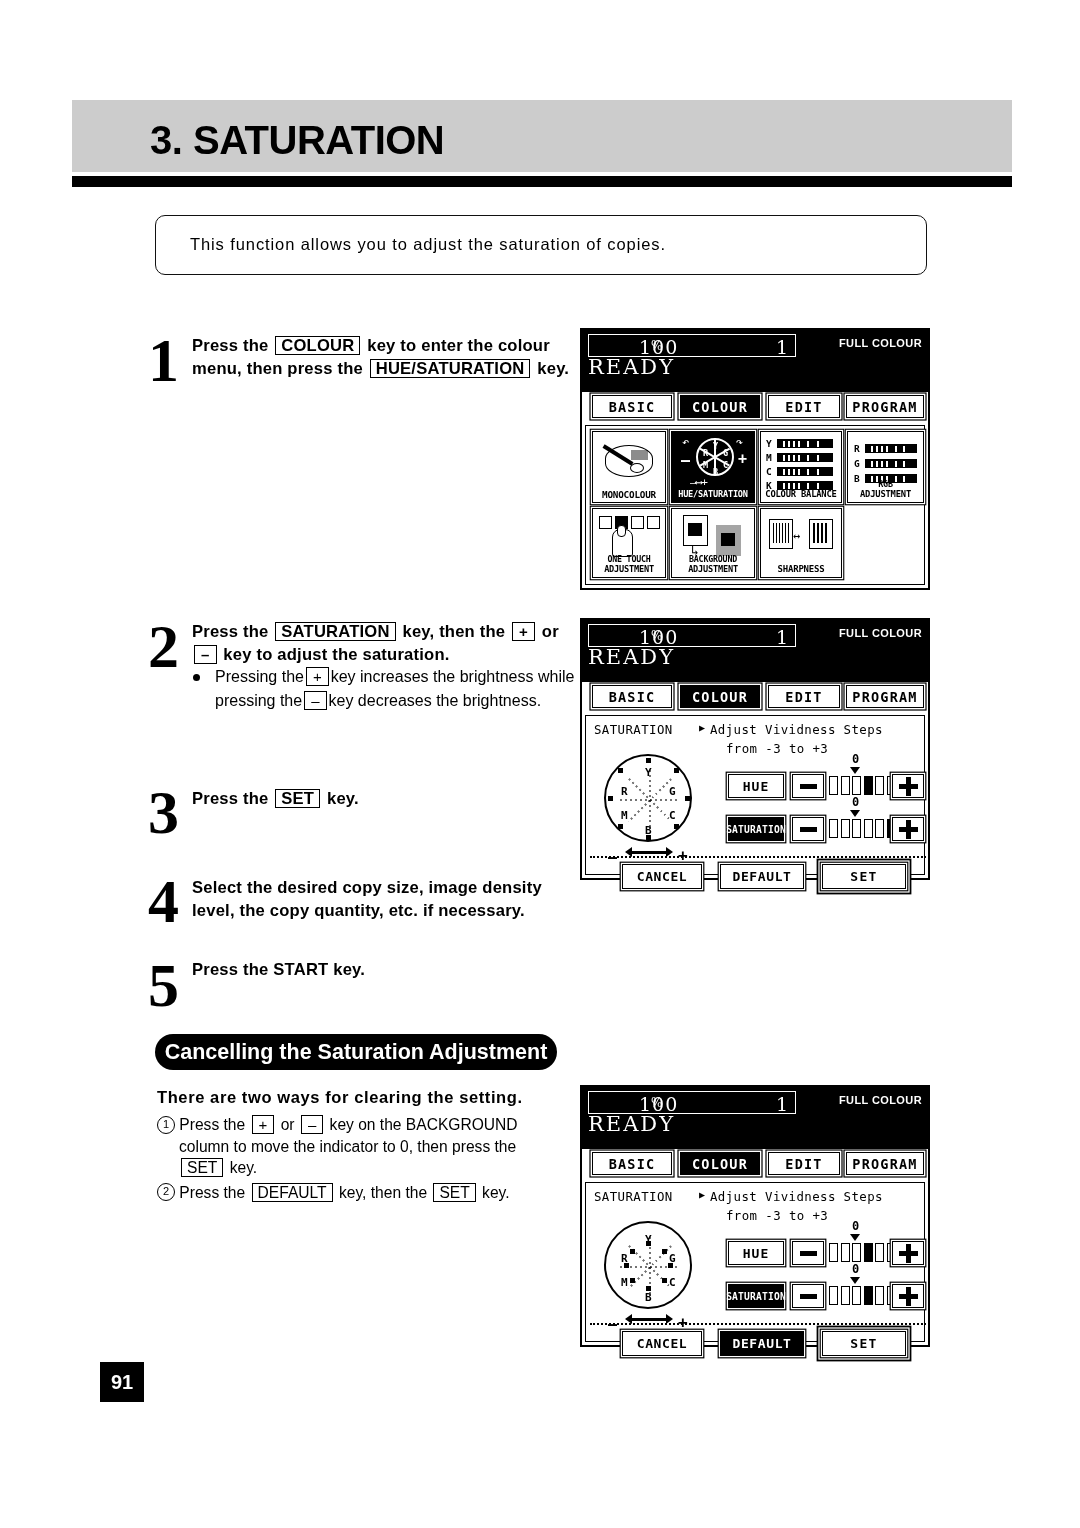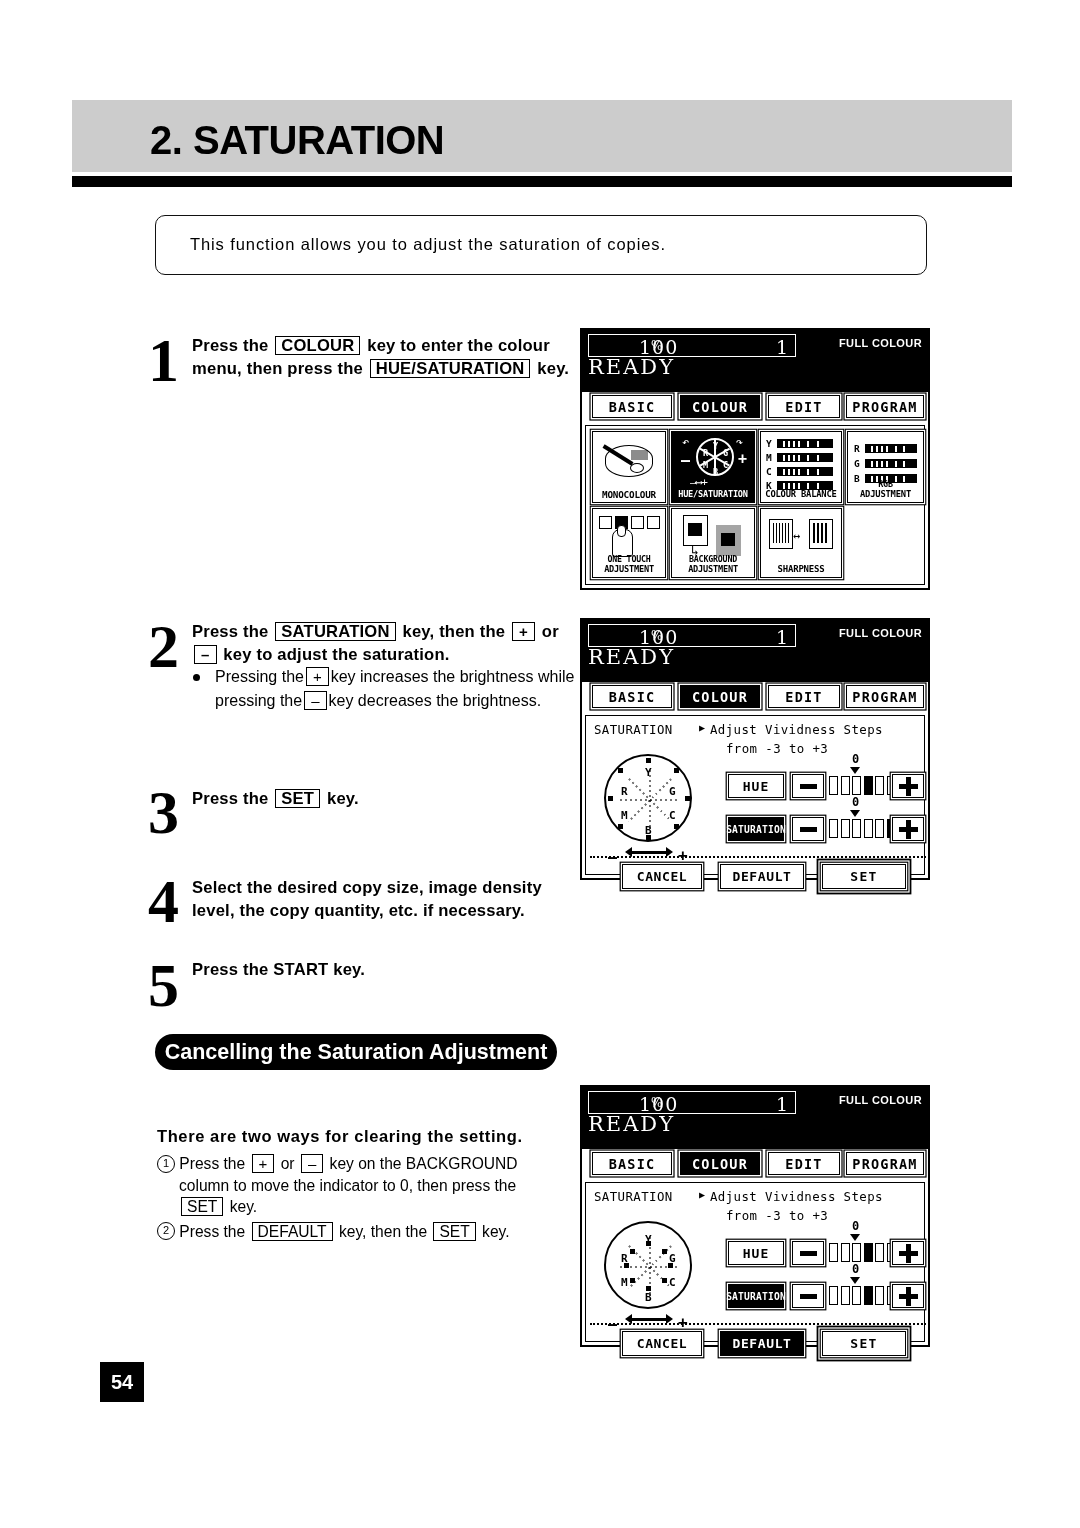--- a/index.html
+++ b/index.html
@@ -125,21 +125,21 @@
   .tri{position:absolute;width:0;height:0;border-left:5px solid transparent;border-right:5px solid transparent;
        border-top:7px solid #000;}
   .divline{position:absolute;height:0;border-top:2px dotted #000;}
 </style>
 </head>
 <body>
 
 <div class="page">
 
   <div class="hdr-band"></div>
-  <div class="hdr-title">2. SATURATION</div>
+  <div class="hdr-title">3. SATURATION</div>
   <div class="hdr-rule"></div>
 
   <div class="intro">
     <span>This function allows you to adjust the saturation of copies.</span>
   </div>
 
 
   <div class="step">
     <div class="stepnum" style="left:148px;top:333px;">1</div>
     <div class="stepbody" style="left:192px;top:334px;width:380px;">
@@ -190,21 +190,21 @@
     </div>
   </div>
 
   <div class="step">
     <div class="stepnum" style="left:148px;top:958px;">5</div>
     <div class="stepbody" style="left:192px;top:958px;width:380px;">Press the START key.</div>
   </div>
 
   <div class="pill" id="pill-cancel">Cancelling the Saturation Adjustment</div>
 
-  <div style="position:absolute;left:157px;top:1125px;width:412px;">
+  <div style="position:absolute;left:157px;top:1086px;width:412px;">
     <div style="font-size:16.5px;font-weight:bold;letter-spacing:0.6px;line-height:22px;">There are two ways for clearing the setting.</div>
 
     <div style="position:relative;margin-top:6px;font-size:15.6px;line-height:21.5px;">
       <span class="circnum">1</span>
       <span>Press the</span>
       <span class="kbx pm th">+</span>
       <span>or</span>
       <span class="kbx pm th">–</span>
       <span>key on the BACKGROUND</span>
       <span style="display:block;padding-left:22px;">column to move the indicator to 0, then press the</span>
@@ -217,21 +217,21 @@
     <div style="position:relative;margin-top:3px;font-size:15.6px;line-height:21.5px;">
       <span class="circnum">2</span>
       <span>Press the</span>
       <span class="kbx th">DEFAULT</span>
       <span>key, then the</span>
       <span class="kbx th">SET</span>
       <span>key.</span>
     </div>
   </div>
 
-  <div class="pagenum">54</div>
+  <div class="pagenum">91</div>
 
   <div class="lcd" id="lcd1" style="left:580px;top:328px;width:350px;height:262px;">
     <div class="lcd-status">
       <div class="lcd-zoombox">
         <span class="lcd-zoom">100</span>
         <span class="lcd-pct">%</span>
         <span class="lcd-qty">1</span>
       </div>
       <span class="lcd-mode">FULL COLOUR</span>
       <span class="lcd-ready">READY</span>

